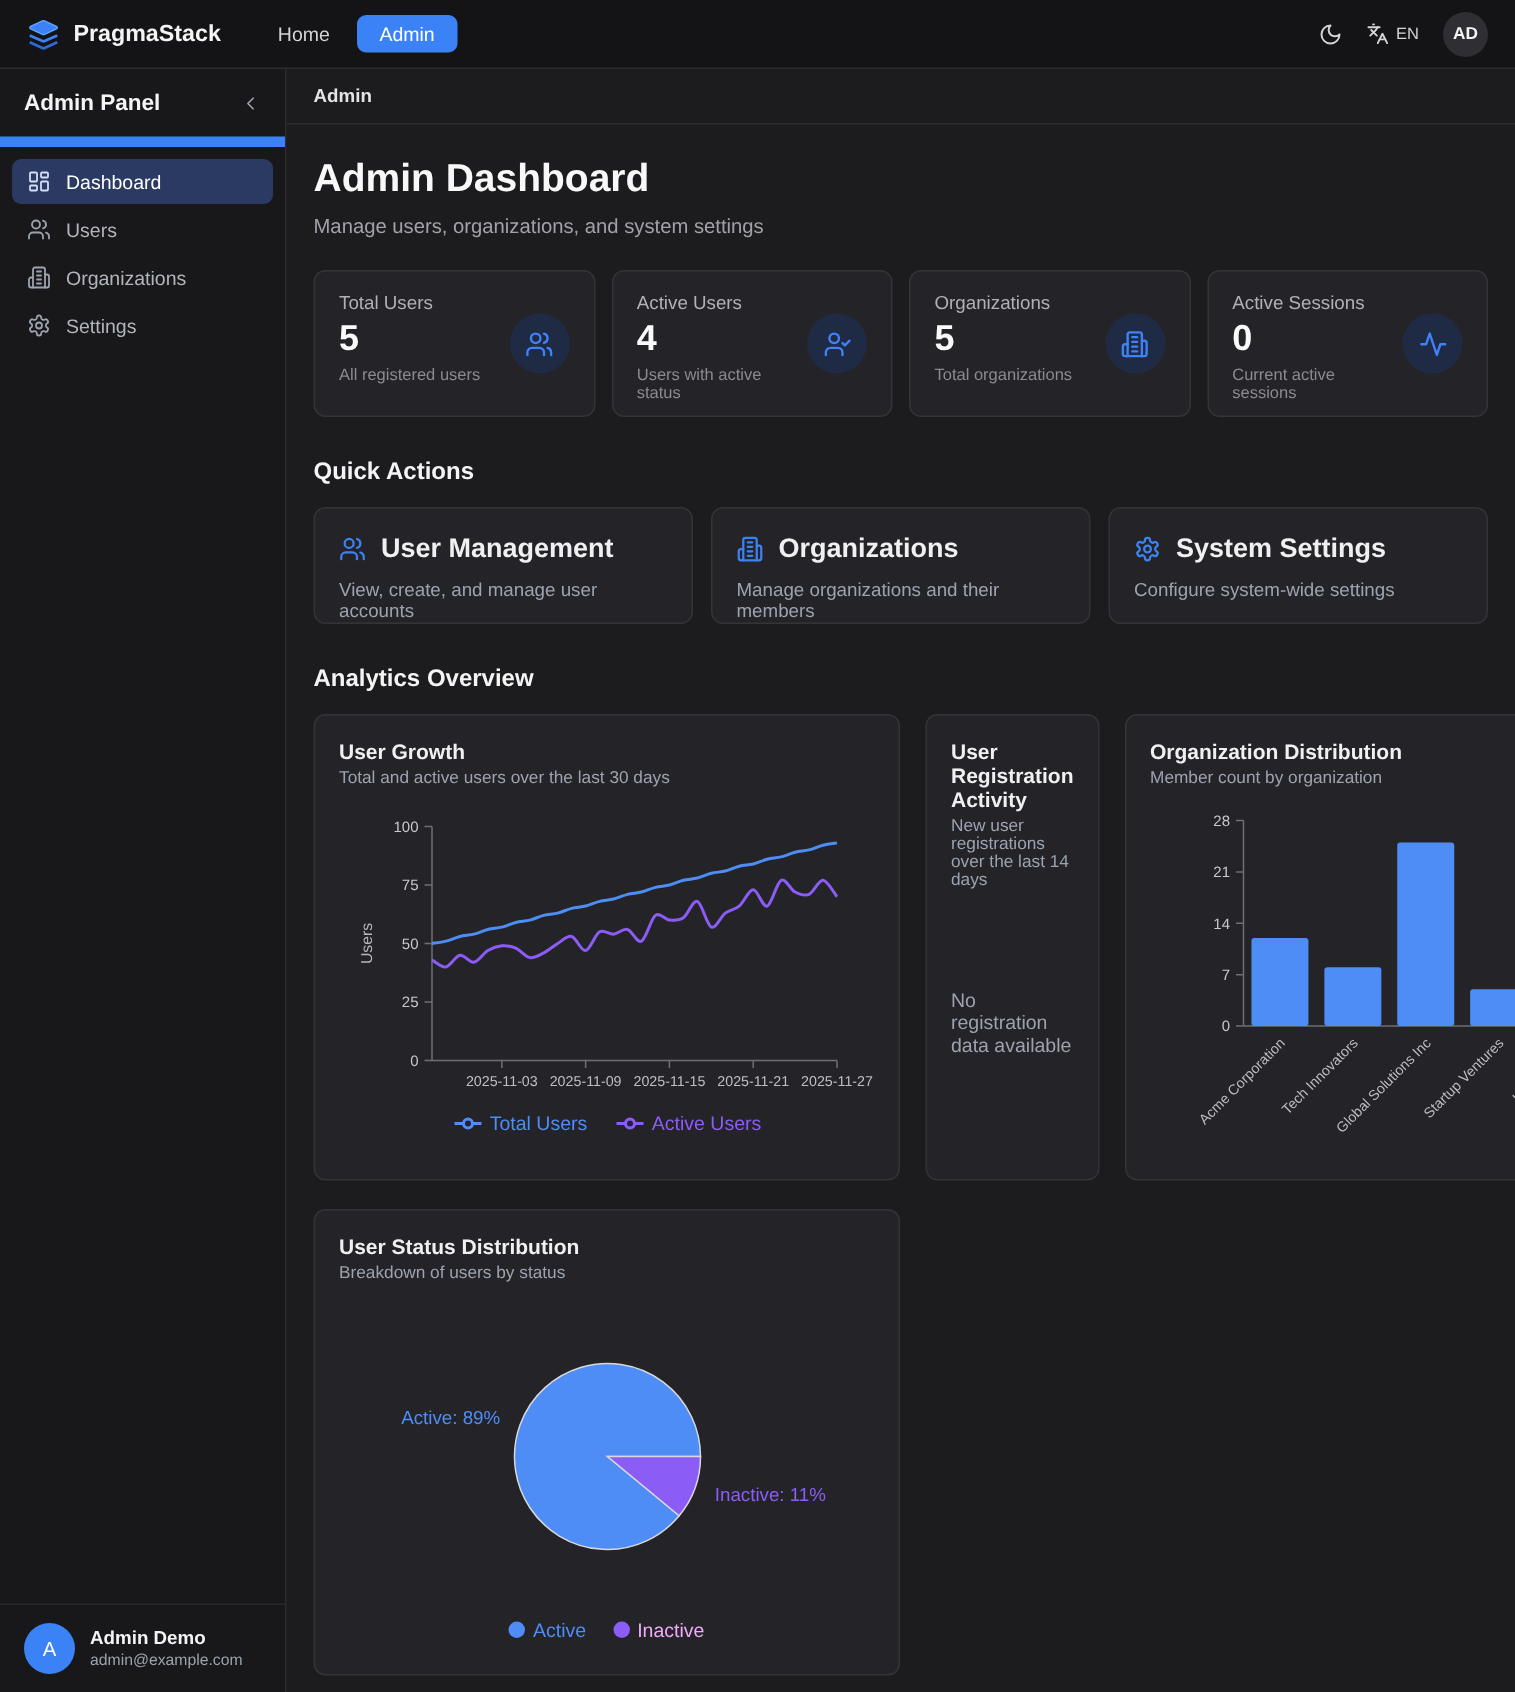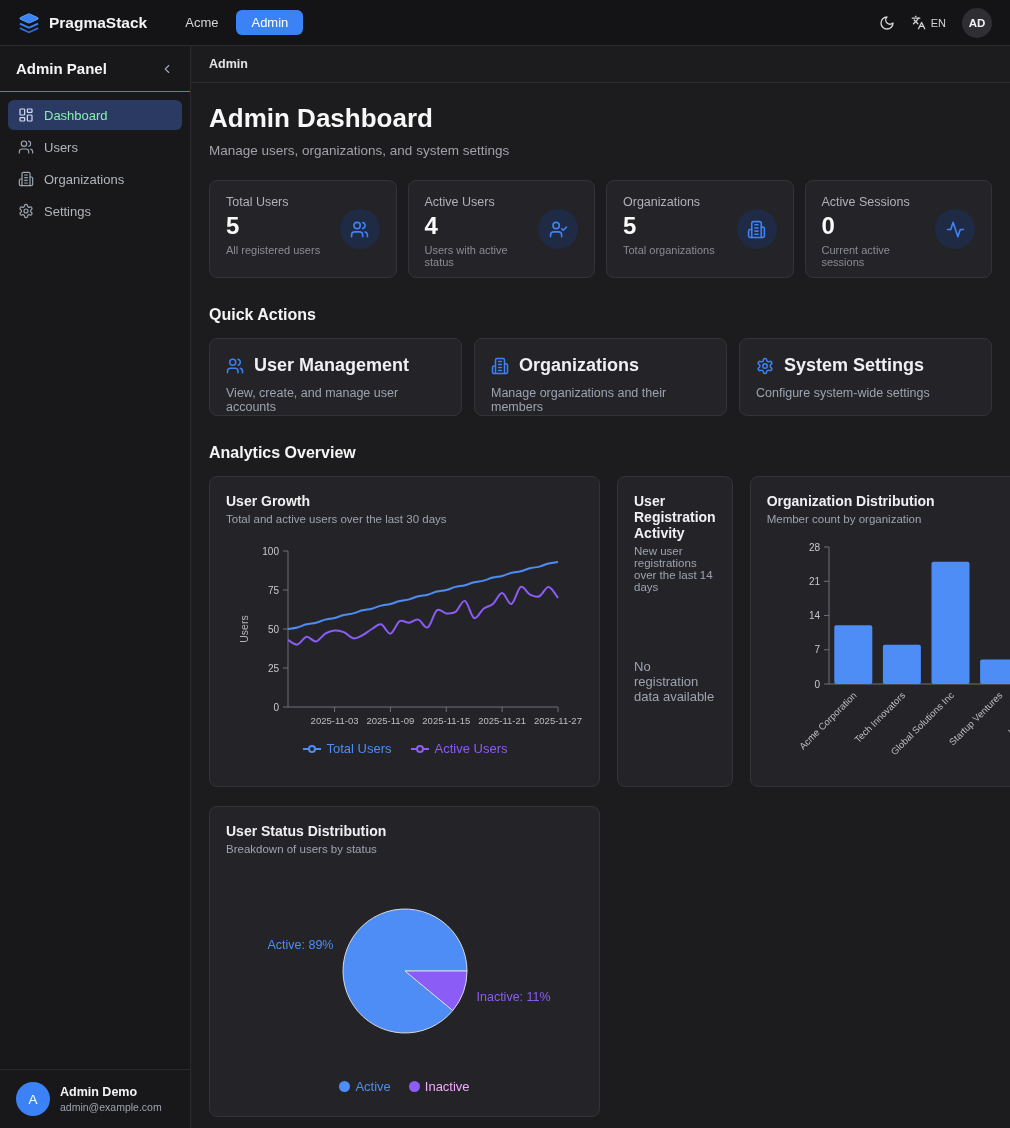--- a/index.html
+++ b/index.html
@@ -22,32 +22,32 @@
   .icon-btn { color:#d4d4d8; display:flex; align-items:center; cursor:pointer; }
   .lang-btn { display:flex; align-items:center; gap:5px; color:#d4d4d8; font-size:11px; cursor:pointer; }
   .avatar {
     width:30px; height:30px; border-radius:50%; background:#2e2e33; color:#f4f4f5;
     font-size:11.5px; font-weight:bold; display:flex; align-items:center; justify-content:center; cursor:pointer;
   }
   
   .layout { display:flex; height:1082px; }
   .sidebar { width:191px; background:#18181a; border-right:1px solid #2c2c30; display:flex; flex-direction:column; }
   .sidebar-header {
-    padding:14px 16px; border-bottom:1px solid #3b82f6;
+    padding:14px 16px; border-bottom:7px solid #3b82f6;
     display:flex; align-items:center; justify-content:space-between;
   }
   .sidebar-title { font-size:15px; font-weight:bold; color:#f4f4f5; }
   .collapse-btn { color:#9ca3af; display:flex; cursor:pointer; }
   .sidebar-nav { padding:8px; display:flex; flex-direction:column; gap:2px; }
   .side-item {
     display:flex; align-items:center; gap:10px; padding:7px 10px; border-radius:6px;
     font-size:13px; color:#b3b5bc; cursor:pointer;
   }
   .side-item .si-icon { color:#9ca3af; display:flex; }
-  .side-item.active { background:#2b3a63; color:#86efac; }
+  .side-item.active { background:#2b3a63; color:#ffffff; }
   .side-item.active .si-icon { color:#d4ddf5; }
   .sidebar-footer {
     margin-top:auto; border-top:1px solid #28282b; padding:12px 16px;
     display:flex; align-items:center; gap:10px;
   }
   .footer-avatar {
     width:34px; height:34px; border-radius:50%; background:#3b82f6; color:#fff;
     font-size:13.5px; display:flex; align-items:center; justify-content:center; flex:none;
   }
   .footer-name { font-size:12.5px; font-weight:bold; color:#f4f4f5; }
@@ -100,21 +100,21 @@
     <span>
       <svg width="22" height="22" viewBox="0 0 24 24" fill="#3b82f6" stroke="#60a5fa" stroke-width="1" stroke-linejoin="round">
         <path d="m12.83 2.18a2 2 0 0 0-1.66 0L2.6 6.08a1 1 0 0 0 0 1.83l8.58 3.91a2 2 0 0 0 1.66 0l8.58-3.9a1 1 0 0 0 0-1.83Z"></path>
         <path d="m22 12.65-9.17 4.16a2 2 0 0 1-1.66 0L2 12.65" fill="none" stroke="#3b82f6" stroke-width="2"></path>
         <path d="m22 17.65-9.17 4.16a2 2 0 0 1-1.66 0L2 17.65" fill="none" stroke="#2f6bd8" stroke-width="2"></path>
       </svg>
     </span>
     <span>PragmaStack</span>
   </div>
   <nav class="topnav">
-    <span class="nav-link">Acme</span>
+    <span class="nav-link">Home</span>
     <span class="nav-pill">Admin</span>
   </nav>
   <div class="topbar-right">
     <span class="icon-btn">
       <span>
         <svg width="16" height="16" viewBox="0 0 24 24" fill="none" stroke="currentColor" stroke-width="2" stroke-linecap="round" stroke-linejoin="round">
           <path d="M12 3a6 6 0 0 0 9 9 9 9 0 1 1-9-9Z"></path>
         </svg>
       </span>
     </span>

